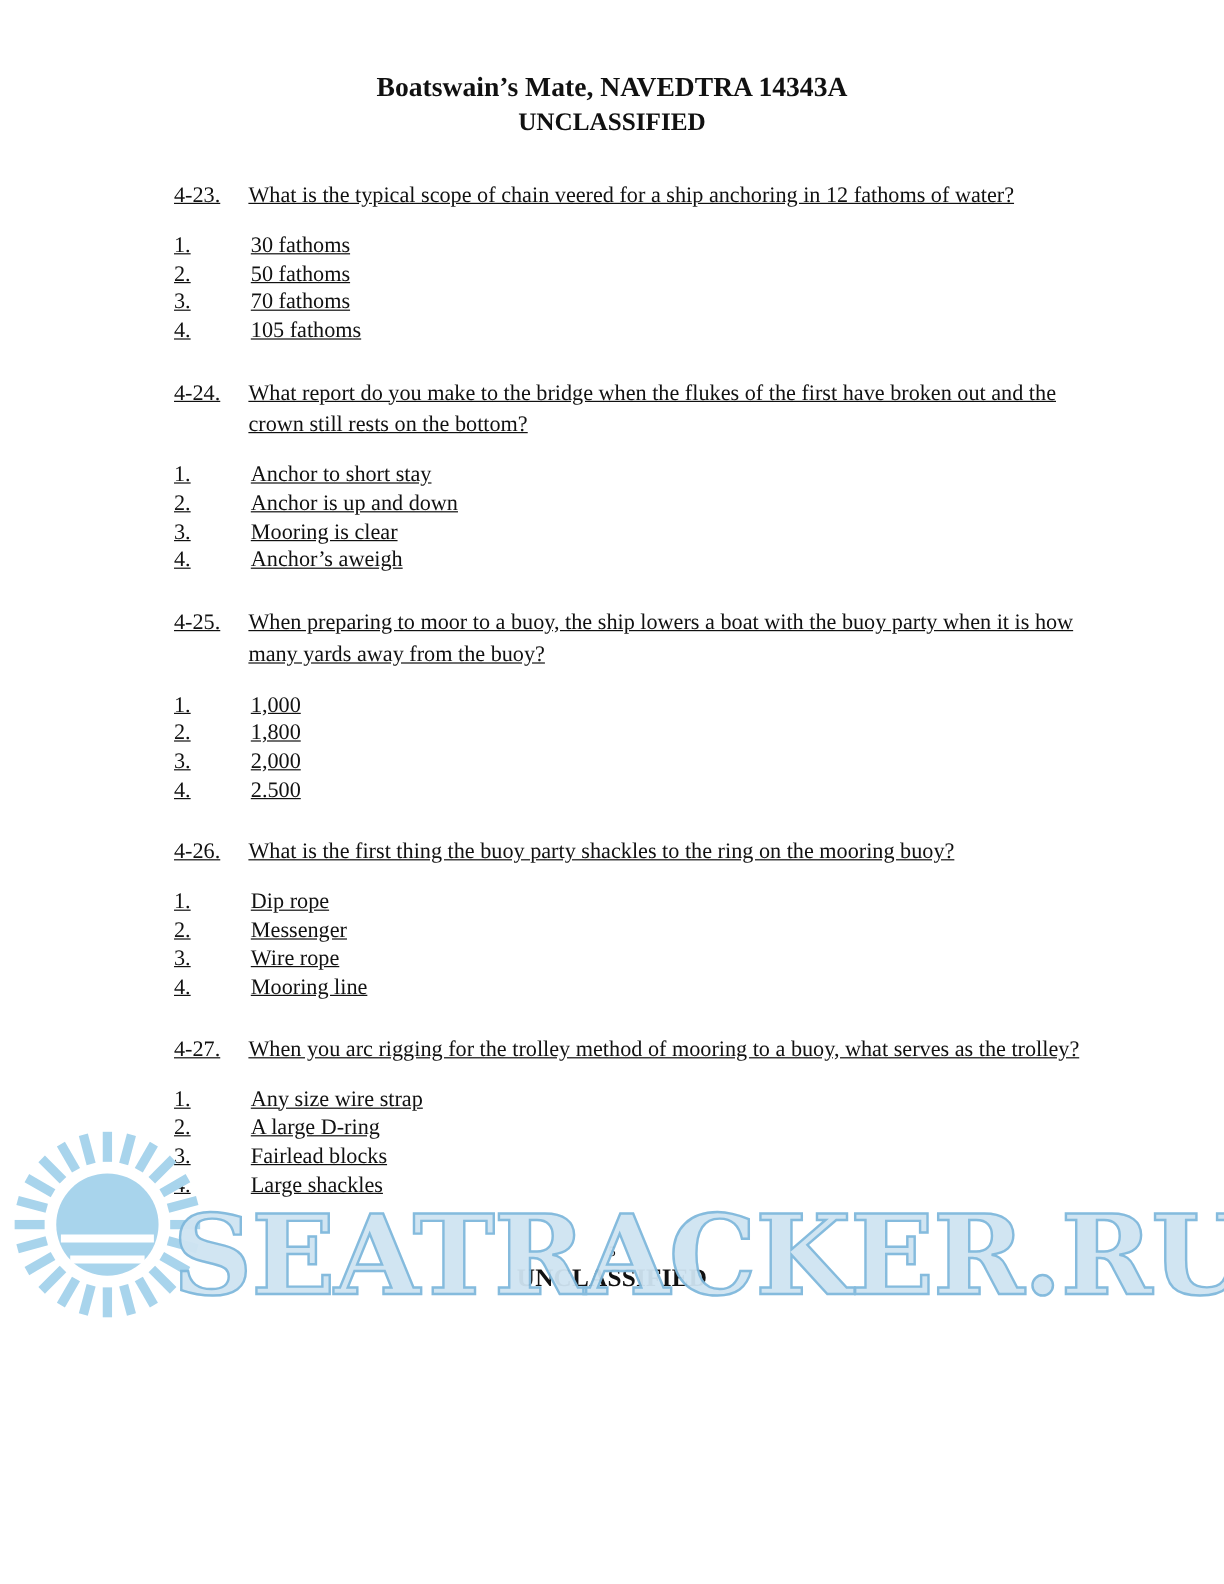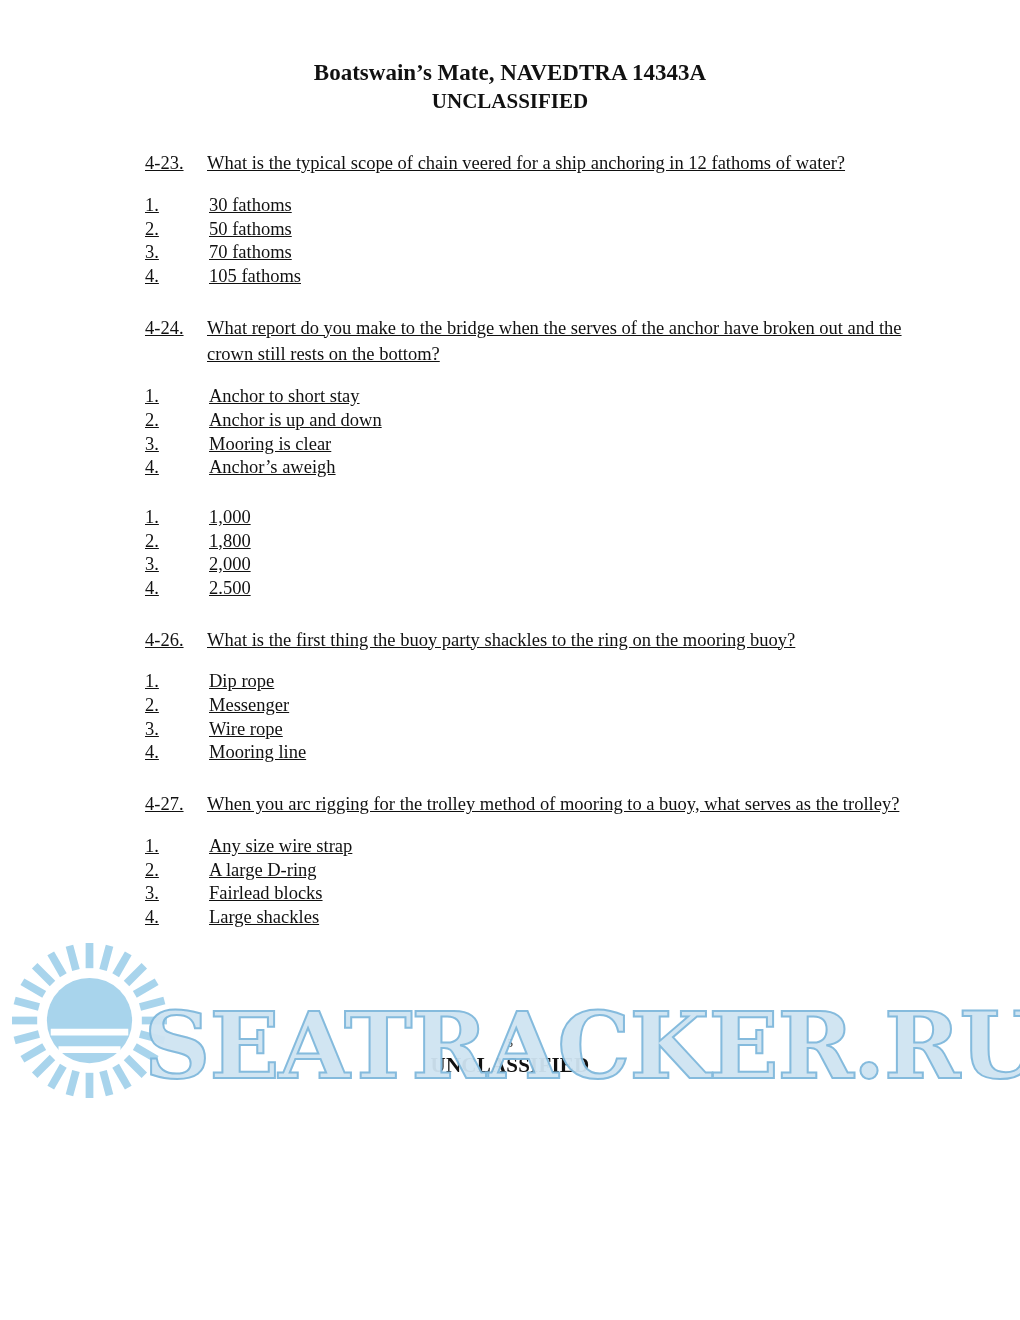--- a/index.html
+++ b/index.html
@@ -150,21 +150,21 @@
         <div class="arow">
           <div class="anum">4.</div>
           <div class="atext">105 fathoms</div>
         </div>
       </div>
     </div>
 
     <div class="qblock">
       <div class="qrow">
         <div class="qnum">4-24.</div>
-        <div class="qtext">What report do you make to the bridge when the serves of the anchor have broken out and the crown still rests on the bottom?</div>
+        <div class="qtext">What report do you make to the bridge when the flukes of the first have broken out and the crown still rests on the bottom?</div>
       </div>
       <div class="answers">
         <div class="arow">
           <div class="anum">1.</div>
           <div class="atext">Anchor to short stay</div>
         </div>
         <div class="arow">
           <div class="anum">2.</div>
           <div class="atext">Anchor is up and down</div>
         </div>
@@ -173,20 +173,24 @@
           <div class="atext">Mooring is clear</div>
         </div>
         <div class="arow">
           <div class="anum">4.</div>
           <div class="atext">Anchor’s aweigh</div>
         </div>
       </div>
     </div>
 
     <div class="qblock">
+      <div class="qrow">
+        <div class="qnum">4-25.</div>
+        <div class="qtext">When preparing to moor to a buoy, the ship lowers a boat with the buoy party when it is how many yards away from the buoy?</div>
+      </div>
       <div class="answers">
         <div class="arow">
           <div class="anum">1.</div>
           <div class="atext">1,000</div>
         </div>
         <div class="arow">
           <div class="anum">2.</div>
           <div class="atext">1,800</div>
         </div>
         <div class="arow">

